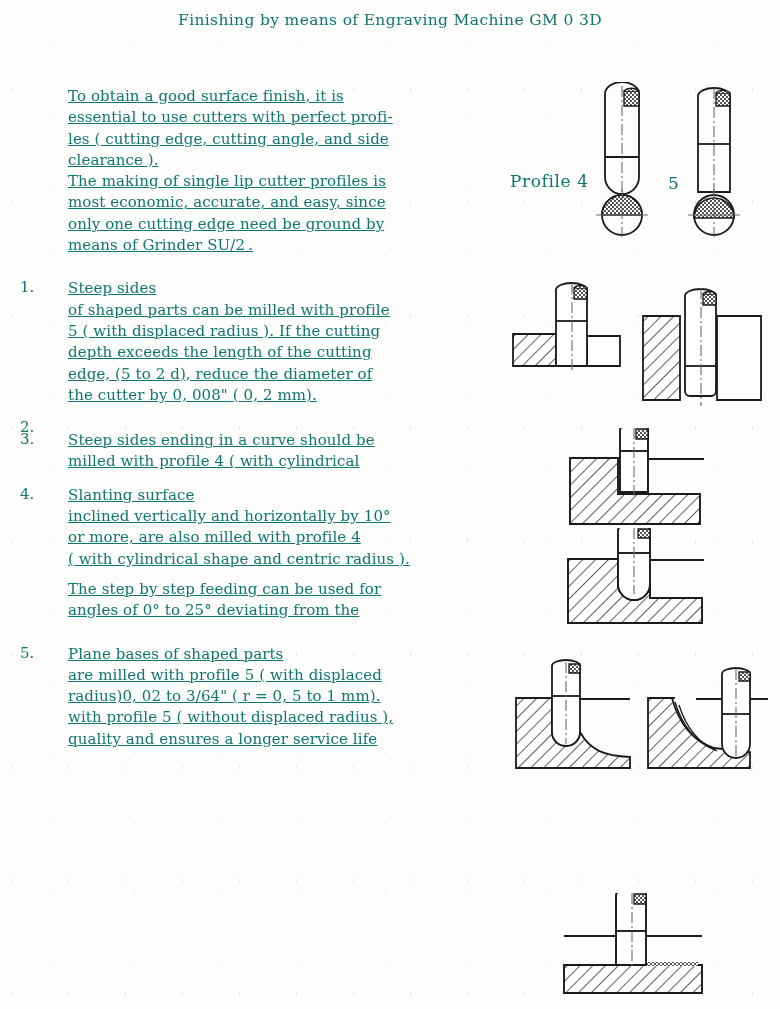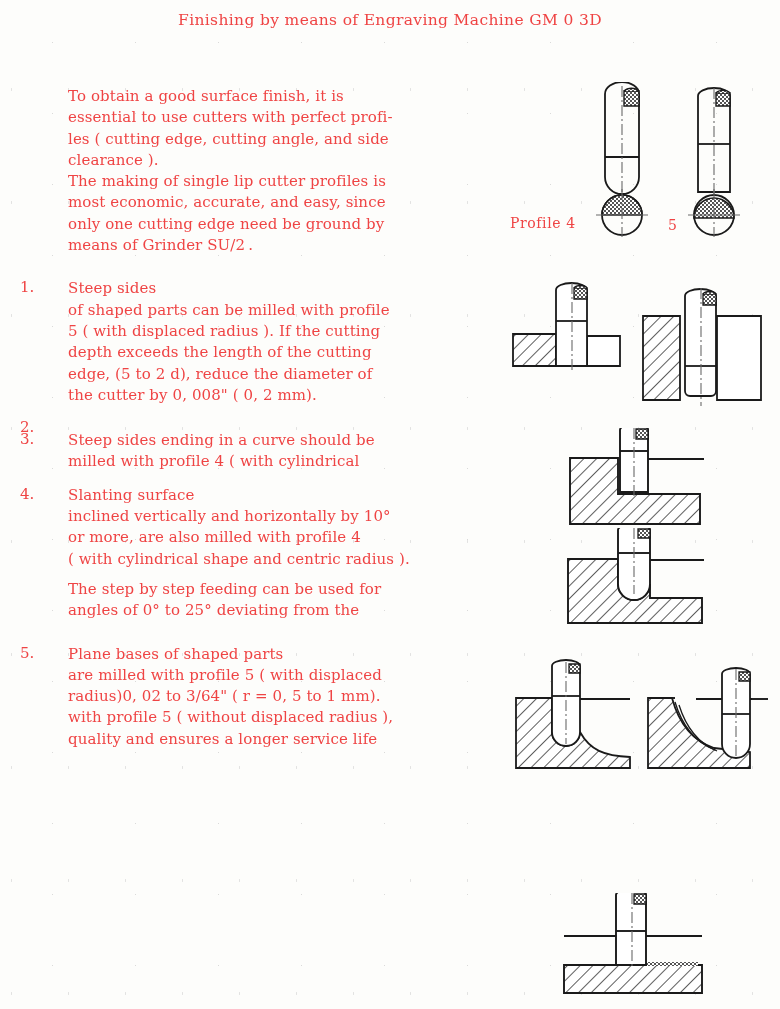--- a/index.html
+++ b/index.html
@@ -8,21 +8,21 @@
     padding: 0;
     background: #ffffff;
   }
   .page {
     position: relative;
     width: 780px;
     height: 1009px;
     overflow: hidden;
     background: #fdfdfb;
     font-family: "DejaVu Serif", serif;
-    color: #ef4444;
+    color: #0f766e;
   }
   
   .speckle {
     position: absolute;
     inset: 0;
     pointer-events: none;
     opacity: 0.5;
     background-image:
       radial-gradient(#b9b9b9 0.6px, transparent 0.7px),
       radial-gradient(#c9c9c9 0.5px, transparent 0.6px);
@@ -44,20 +44,21 @@
   .textcol {
     position: absolute;
     left: 18px;
     top: 86px;
     width: 470px;
   }
 
   .para {
     position: relative;
     margin: 0 0 0 0;
+    text-decoration: underline;
   }
   .para .num {
     position: absolute;
     left: 2px;
     top: 0;
     width: 34px;
     font-size: 15px;
   }
   .lines {
     margin-left: 50px;
@@ -76,24 +77,23 @@
   .intro-lines { margin-left: 50px; }
 
   
   .fig {
     position: absolute;
   }
   .fig svg { display: block; }
 
   .profile-label {
     position: absolute;
-    font-size: 14px;
+    font-size: 17px;
     letter-spacing: 0.6px;
     white-space: nowrap;
-    margin-top: 44px;
   }
 </style>
 </head>
 <body>
 
 <div class="page">
 
   <div class="speckle"></div>
 
   <div class="title">Finishing by means of Engraving Machine GM 0 3D</div>

